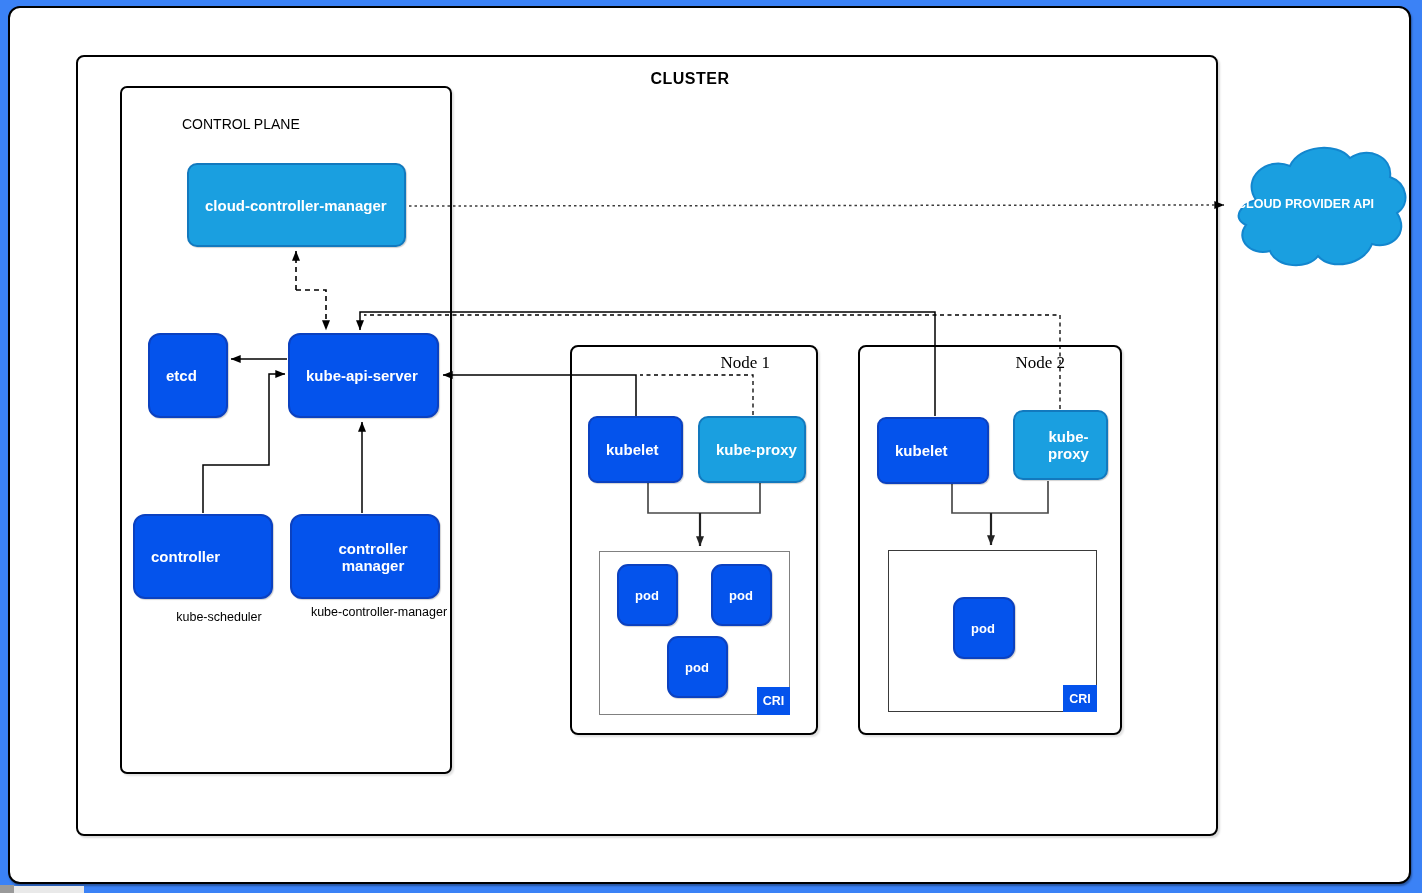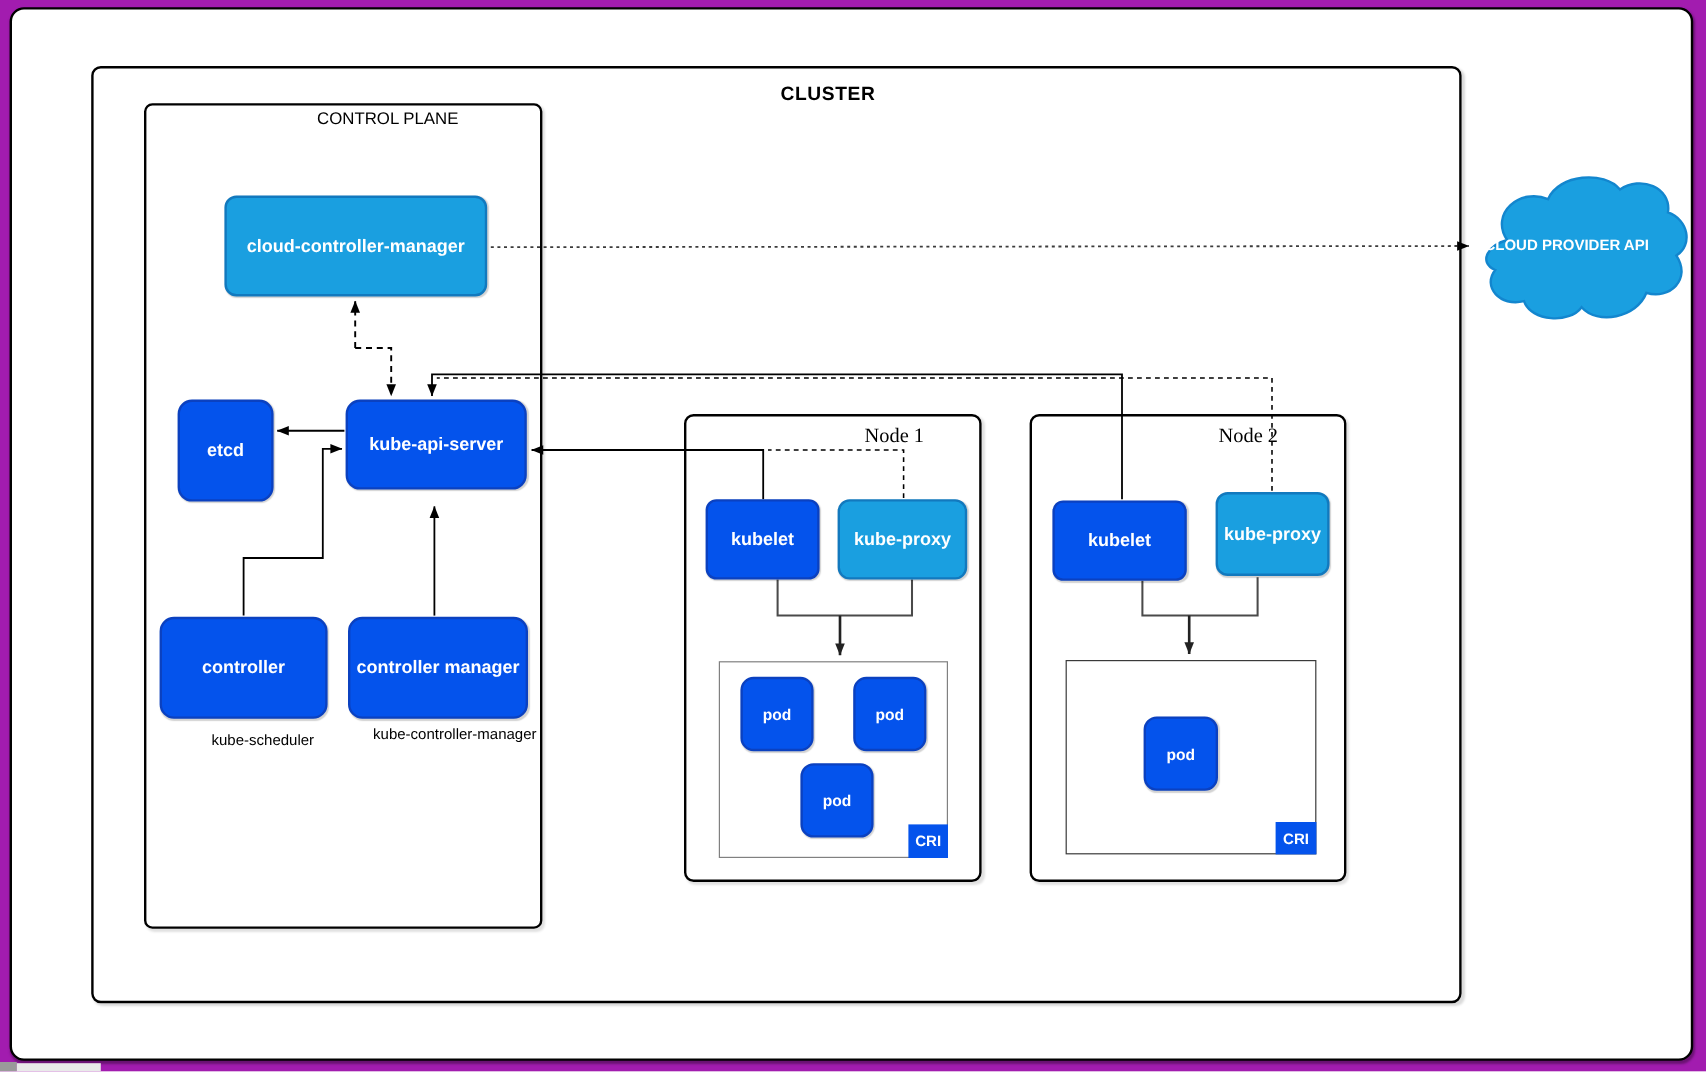--- a/index.html
+++ b/index.html
@@ -1,41 +1,41 @@
 <!DOCTYPE html>
 <html><head>
 <meta charset="utf-8">
 <style>
   html,body{margin:0;padding:0;background:#ffffff;}
-  .stage{position:relative;width:1422px;height:893px;background:#a21caf;overflow:hidden;
+  .stage{position:relative;width:1422px;height:893px;background:#3b82f6;overflow:hidden;
          font-family:"Liberation Sans", sans-serif;}
   .abs{position:absolute;box-sizing:border-box;}
   .canvas{left:8px;top:6px;width:1403px;height:878px;background:#ffffff;
           border:2.5px solid #000;border-radius:12px;
           box-shadow:1px 2px 2px rgba(0,0,0,.35);}
   .cluster{left:76px;top:55px;width:1142px;height:781px;border:2px solid #000;
            border-radius:8px;box-shadow:2px 2px 2px rgba(0,0,0,.15);background:transparent;}
   .cluster-title{left:610px;top:70px;width:160px;text-align:center;font-size:16px;
                  font-weight:bold;color:#000;letter-spacing:.5px;}
   .control-plane{left:120px;top:86px;width:332px;height:688px;border:2px solid #000;
                  border-radius:7px;box-shadow:2px 2px 2px rgba(0,0,0,.12);}
-  .cp-title{left:182px;top:90px;width:200px;text-align:right;font-size:14px;color:#000;}
+  .cp-title{left:182px;top:116px;width:200px;text-align:left;font-size:14px;color:#000;}
   .node{border:2px solid #000;border-radius:8px;box-shadow:2px 2px 2px rgba(0,0,0,.12);}
   .node1{left:570px;top:345px;width:248px;height:390px;}
   .node2{left:858px;top:345px;width:264px;height:390px;}
   .node-title{font-family:Liberation Serif, serif;font-size:17px;color:#000;text-align:right;}
   .nt1{left:620px;top:353px;width:150px;}
   .nt2{left:915px;top:353px;width:150px;}
-  .shape{display:flex;align-items:center;justify-content:center;color:#fff;
-         font-weight:bold;text-align:center;box-shadow:1px 1px 1px rgba(0,0,0,.18);}
+  .shape{display:flex;align-items:center;color:#fff;
+         font-weight:bold;text-align:center;box-shadow:1px 1px 1px rgba(0,0,0,.18);padding-left:16px;}
   .blue{background:#0453EC;border:2px solid #0B41C0;border-radius:12px;}
   .lightblue{background:#1A9FE0;border:2.5px solid #1279BE;border-radius:10px;}
   .ccm{left:187px;top:163px;width:219px;height:84px;font-size:15px;}
   .etcd{left:148px;top:333px;width:80px;height:85px;font-size:15px;}
-  .api{left:288px;top:333px;width:151px;height:75px;font-size:15px;}
+  .api{left:288px;top:333px;width:151px;height:85px;font-size:15px;}
   .sched{left:133px;top:514px;width:140px;height:85px;font-size:15px;}
   .cmgr{left:290px;top:514px;width:150px;height:85px;font-size:15px;}
   .caption{font-size:12.5px;color:#000;text-align:center;padding-left:32px;}
   .cap-sched{left:123px;top:610px;width:160px;}
   .cap-cmgr{left:272px;top:605px;width:182px;}
   .kubelet1{left:588px;top:416px;width:95px;height:67px;font-size:15px;border-radius:9px;}
   .kproxy1{left:698px;top:416px;width:108px;height:67px;font-size:15px;}
   .kubelet2{left:877px;top:417px;width:112px;height:67px;font-size:15px;border-radius:9px;}
   .kproxy2{left:1013px;top:410px;width:95px;height:70px;font-size:15px;}
   .pods{background:#fff;}

